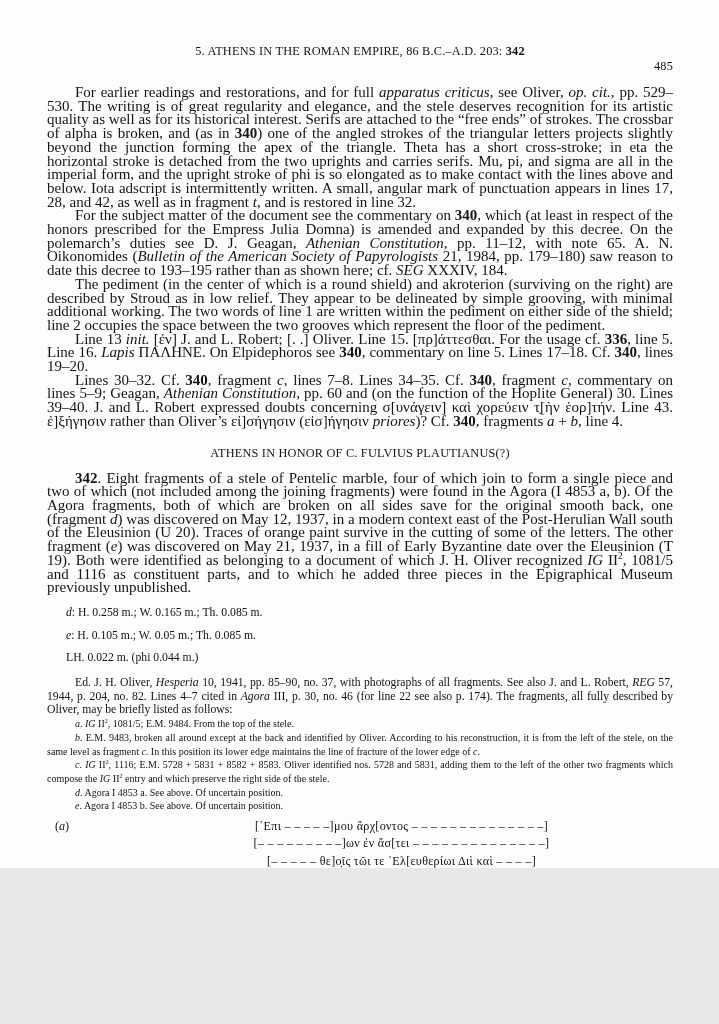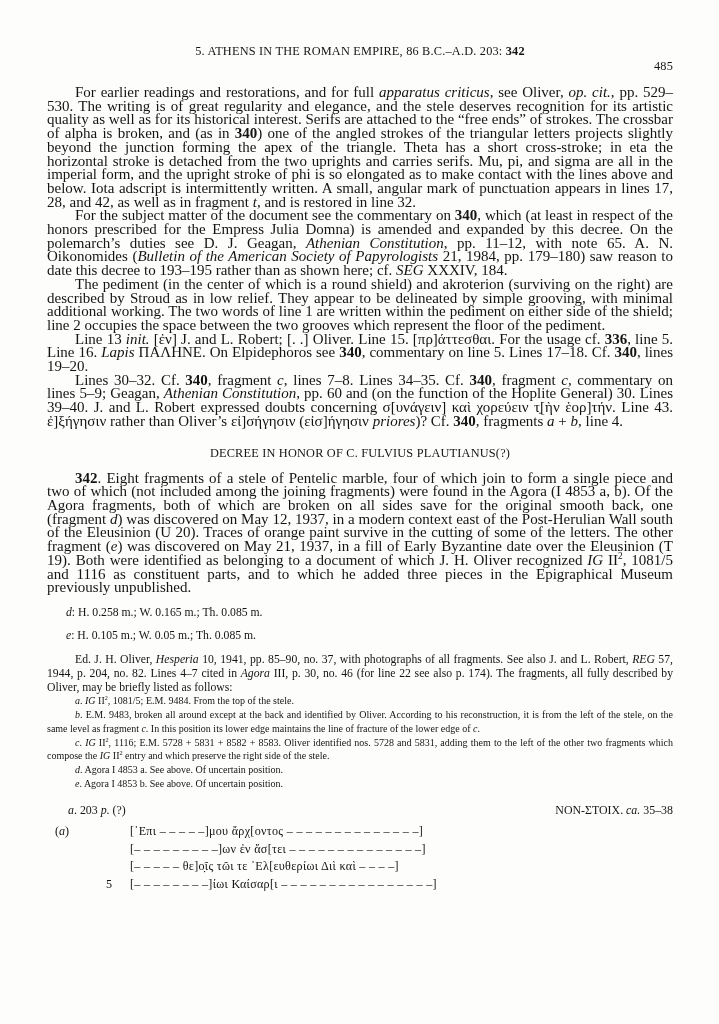--- a/index.html
+++ b/index.html
@@ -1,17 +1,17 @@
 <!DOCTYPE html>
 <html><head>
 <meta charset="utf-8">
 <style>
   html,body { margin:0; padding:0; background:#e8e8e6; }
   .page {
-    width:719px; height:1024px; margin:0 auto; position:relative;
+    width:719px; height:868px; margin:0 auto; position:relative;
     background:#fdfdfb; color:#141414; box-sizing:border-box;
     padding:44px 46px 0 47px; overflow:hidden;
     font-family:"Liberation Serif","DejaVu Serif",serif;
   }
   .i   { font-style:italic; }
   .b   { font-weight:bold; }
   .sup { vertical-align:super; font-size:0.62em; line-height:0; }
   .hdr { position:relative; text-align:center; font-size:12.3px; letter-spacing:0.2px; margin-bottom:27px; }
   .hdr .pageno { position:absolute; right:0; top:15px; }
   p.bp { margin:0; text-align:justify; text-indent:28px; font-size:15px; line-height:13.7px; }
@@ -20,57 +20,54 @@
   .meas.first { margin-top:11px; }
   p.ed { margin:11px 0 0 0; text-align:justify; text-indent:28px; font-size:11.7px; line-height:13.7px; }
   p.item { margin:0; text-align:justify; text-indent:28px; font-size:10px; line-height:13.7px; }
   .dateline { display:flex; justify-content:space-between; align-items:baseline;
               margin-top:13px; font-size:11.9px; }
   .dateline .left  { padding-left:21px; }
   .greek { margin-top:5px; font-size:12.1px; }
   .grow  { display:grid; grid-template-columns:45px 20px 1fr; line-height:17.4px; }
   .glabel{ padding-left:8px; }
   .gnum  { text-align:right; }
-  .gtext { padding-left:18px; letter-spacing:0.3px; white-space:nowrap; }
+  .gtext { padding-left:18px; letter-spacing:0.3px; white-space:nowrap;text-align:center; }
 </style>
 </head>
 <body>
 
 <div class="page">
 
   <div class="hdr">
     <span>5. ATHENS IN THE ROMAN EMPIRE, 86 B.C.–A.D. 203: <span class="b">342</span></span>
     <span class="pageno">485</span>
   </div>
 
   <p class="bp">For earlier readings and restorations, and for full <span class="i">apparatus criticus</span>, see Oliver, <span class="i">op. cit.</span>, pp. 529–530.  The writing is of great regularity and elegance, and the stele deserves recognition for its artistic quality as well as for its historical interest.  Serifs are attached to the “free ends” of strokes.  The crossbar of alpha is broken, and (as in <span class="b">340</span>) one of the angled strokes of the triangular letters projects slightly beyond the junction forming the apex of the triangle. Theta has a short cross-stroke; in eta the horizontal stroke is detached from the two uprights and carries serifs.  Mu, pi, and sigma are all in the imperial form, and the upright stroke of phi is so elongated as to make contact with the lines above and below.  Iota adscript is intermittently written.  A small, angular mark of punctuation appears in lines 17, 28, and 42, as well as in fragment <span class="i">t</span>, and is restored in line 32.</p>
   <p class="bp">For the subject matter of the document see the commentary on <span class="b">340</span>, which (at least in respect of the honors prescribed for the Empress Julia Domna) is amended and expanded by this decree.  On the polemarch’s duties see D. J. Geagan, <span class="i">Athenian Constitution</span>, pp. 11–12, with note 65.  A. N. Oikonomides (<span class="i">Bulletin of the American Society of Papyrologists</span> 21, 1984, pp. 179–180) saw reason to date this decree to 193–195 rather than as shown here; cf. <span class="i">SEG</span> XXXIV, 184.</p>
   <p class="bp">The pediment (in the center of which is a round shield) and akroterion (surviving on the right) are described by Stroud as in low relief.  They appear to be delineated by simple grooving, with minimal additional working. The two words of line 1 are written within the pediment on either side of the shield; line 2 occupies the space between the two grooves which represent the floor of the pediment.</p>
   <p class="bp">Line 13 <span class="i">init.</span> [ἐν] J. and L. Robert; [. .] Oliver.  Line 15. [πρ]άττεσθαι.  For the usage cf. <span class="b">336</span>, line 5.  Line 16. <span class="i">Lapis</span> ΠΑΛΗΝΕ.  On Elpidephoros see <span class="b">340</span>, commentary on line 5.  Lines 17–18.  Cf. <span class="b">340</span>, lines 19–20.</p>
   <p class="bp">Lines 30–32.  Cf. <span class="b">340</span>, fragment <span class="i">c</span>, lines 7–8.  Lines 34–35.  Cf. <span class="b">340</span>, fragment <span class="i">c</span>, commentary on lines 5–9; Geagan, <span class="i">Athenian Constitution</span>, pp. 60 and (on the function of the Hoplite General) 30.  Lines 39–40.  J. and L. Robert expressed doubts concerning σ[υνάγειν] καὶ χορεύειν τ̣[ὴν ἑορ]τήν.  Line 43. ἐ]ξήγησιν rather than Oliver’s εἰ]σήγησιν (εἰσ]ήγησιν <span class="i">priores</span>)?  Cf. <span class="b">340</span>, fragments <span class="i">a</span> + <span class="i">b</span>, line 4.</p>
 
-  <div class="sect">DECREE IN HONOR OF C. FULVIUS PLAUTIANUS(?)</div>
+  <div class="sect">ATHENS IN HONOR OF C. FULVIUS PLAUTIANUS(?)</div>
 
   <p class="bp"><span class="b">342</span>.  Eight fragments of a stele of Pentelic marble, four of which join to form a single piece and two of which (not included among the joining fragments) were found in the Agora (I 4853 a, b).  Of the Agora fragments, both of which are broken on all sides save for the original smooth back, one (fragment <span class="i">d</span>) was discovered on May 12, 1937, in a modern context east of the Post-Herulian Wall south of the Eleusinion (U 20).  Traces of orange paint survive in the cutting of some of the letters.  The other fragment (<span class="i">e</span>) was discovered on May 21, 1937, in a fill of Early Byzantine date over the Eleusinion (T 19).  Both were identified as belonging to a document of which J. H. Oliver recognized <span class="i">IG</span> II<span class="sup">2</span>, 1081/5 and 1116 as constituent parts, and to which he added three pieces in the Epigraphical Museum previously unpublished.</p>
 
   <div class="meas first"><span class="i">d</span>:  H. 0.258 m.; W. 0.165 m.; Th. 0.085 m.</div>
   <div class="meas"><span class="i">e</span>:  H. 0.105 m.; W. 0.05 m.; Th. 0.085 m.</div>
+  <div class="meas">LH. 0.022 m. (phi 0.044 m.)</div>
 
   <p class="ed">Ed. J. H. Oliver, <span class="i">Hesperia</span> 10, 1941, pp. 85–90, no. 37, with photographs of all fragments.  See also J. and L. Robert, <span class="i">REG</span> 57, 1944, p. 204, no. 82.  Lines 4–7 cited in <span class="i">Agora</span> III, p. 30, no. 46 (for line 22 see also p. 174). The fragments, all fully described by Oliver, may be briefly listed as follows:</p>
 
   <p class="item"><span class="i">a</span>. <span class="i">IG</span> II<span class="sup">2</span>, 1081/5; E.M. 9484.  From the top of the stele.</p>
   <p class="item"><span class="i">b</span>. E.M. 9483, broken all around except at the back and identified by Oliver.  According to his reconstruction, it is from the left of the stele, on the same level as fragment <span class="i">c</span>.  In this position its lower edge maintains the line of fracture of the lower edge of <span class="i">c</span>.</p>
   <p class="item"><span class="i">c</span>. <span class="i">IG</span> II<span class="sup">2</span>, 1116; E.M. 5728 + 5831 + 8582 + 8583.  Oliver identified nos. 5728 and 5831, adding them to the left of the other two fragments which compose the <span class="i">IG</span> II<span class="sup">2</span> entry and which preserve the right side of the stele.</p>
   <p class="item"><span class="i">d</span>. Agora I 4853 a.  See above.  Of uncertain position.</p>
   <p class="item"><span class="i">e</span>. Agora I 4853 b.  See above.  Of uncertain position.</p>
 
-  <div class="dateline">
-    <span class="left"><span class="i">a</span>. 203 <span class="i">p.</span> (?)</span>
-    <span class="right">NON-ΣΤΟΙΧ. <span class="i">ca.</span> 35–38</span>
-  </div>
 
   <div class="greek">
     <div class="grow">
       <span class="glabel">(<span class="i">a</span>)</span>
       <span class="gnum"></span>
       <span class="gtext">[᾿Επι – – – – –]μου ἄρχ[οντος – – – – – – – – – – – – – –]</span>
     </div>
     <div class="grow">
       <span class="glabel"></span>
       <span class="gnum"></span>

